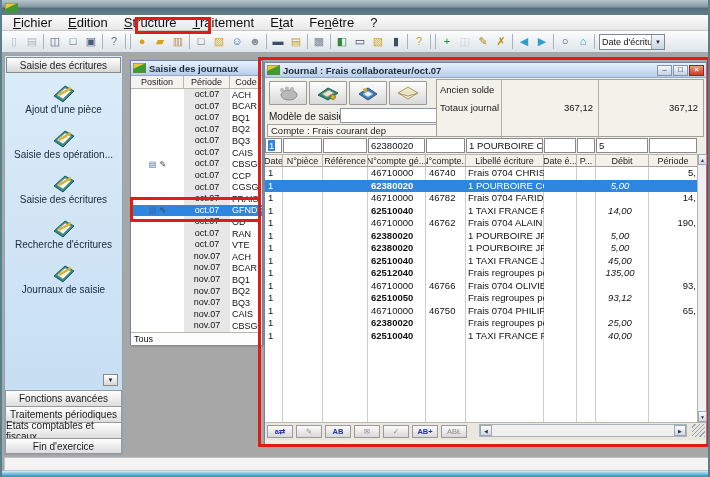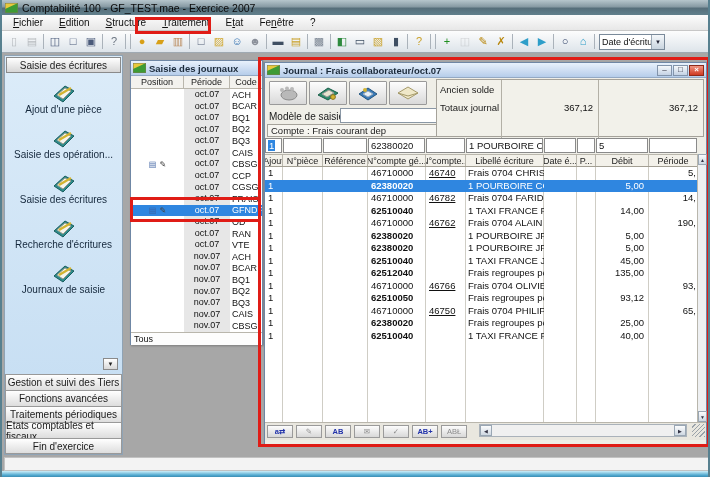--- a/index.html
+++ b/index.html
@@ -11,21 +11,21 @@
     background:#a7a7a7;
   }
   
   .titlebar { position:absolute; left:0; top:0; width:710px; height:15px;
     background:linear-gradient(#b6c6cc, #879aa3 45%, #566e7a 55%, #61808c);
     display:flex; align-items:center; padding-left:3px; gap:4px; }
   .titlebar .title { font-size:10.5px; color:#0a0a0a; }
   .menubar { position:absolute; left:0; top:15px; width:710px; height:16px;
     background:linear-gradient(#fcfcfc,#e7e7e7); border-bottom:1px solid #c7c7c7;
     display:flex; align-items:center; padding-left:3px; }
-  .menu-item { padding:1px 8px; font-size:10px; color:#101010; }
+  .menu-item { padding:1px 8px; font-size:13px; color:#101010; }
   .menu-item u { text-decoration:underline; }
   .toolbar { position:absolute; left:0; top:31px; width:710px; height:22px;
     background:linear-gradient(#fdfdfd,#dde4ea); border-bottom:1px solid #9fa9b2;
     display:flex; align-items:center; padding-left:3px; }
   .tb-items { display:flex; align-items:center; height:100%; }
   .tbtn { width:17px; height:17px; display:flex; align-items:center; justify-content:center;
     border:1px solid transparent; border-radius:2px; margin:0 0.5px; }
   .tbtn .g { font-size:11px; line-height:11px; }
   .tbtn.dis { opacity:.38; filter:grayscale(60%); }
   .tbtn.sep { width:5px; margin:0; border:none; }
@@ -105,23 +105,23 @@
     background:#f3f1ea; border-top:1px solid #b9b6ac; border-bottom:1px solid #a39f93; }
   .thead .hc { font-size:9px; color:#222; display:flex; align-items:center; justify-content:center;
     border-right:1px solid #b9b6ac; overflow:hidden; white-space:nowrap; }
   .tbody { position:absolute; left:0; top:89px; width:432px; height:255px; background:#fff; overflow:hidden; }
   .vline { position:absolute; top:0; width:1px; height:255px; background:#cfcdc5; }
   .trow { position:absolute; left:0; width:432px; height:12.5px; display:flex; align-items:center; }
   .trow .c { height:100%; line-height:12.5px; font-size:9.5px; white-space:nowrap; overflow:hidden; }
   .trow.sel { background:#2f86e0; color:#fff; }
   .boldnum { font-weight:bold; }
   .c0{width:18px; padding-left:3px;} .c1{width:40px;} .c2{width:45px;}
-  .c3{width:58px; padding-left:3px;} .c4{width:40px; padding-left:3px;text-decoration:underline;}
+  .c3{width:58px; padding-left:3px;} .c4{width:40px; padding-left:3px;}
   .c5{width:78px; padding-left:2px;} .c6{width:33px;} .c7{width:19px;}
-  .c8{width:53px; text-align:right; padding-right:5px;} .c9{width:48px; text-align:right; padding-right:1px;}
+  .c8{width:53px; text-align:center; padding-right:5px;font-style:italic;} .c9{width:48px; text-align:right; padding-right:1px;}
   .h0{width:18px;} .h1{width:40px;} .h2{width:45px;} .h3{width:58px;} .h4{width:40px;}
   .h5{width:78px;} .h6{width:33px;} .h7{width:19px;} .h8{width:53px;} .h9{width:48px;}
   
   .vscroll { position:absolute; left:432px; top:76px; width:9px; height:268px; background:#eef0f2; border-left:1px solid #b9b6ac; }
   .sbtn { position:absolute; left:0; width:9px; height:11px; background:linear-gradient(#fbfcfd,#cfd8e2);
     border:1px solid #9aa7b4; font-size:5px; display:flex; align-items:center; justify-content:center; color:#334; }
   .jl-bottom { position:absolute; left:0; top:344px; width:441px; height:18px; background:#e9e7df;
     border-top:1px solid #b9b6ac; display:flex; align-items:center; padding-left:2px; gap:3px; }
   .bbtn { width:26px; height:13px; background:linear-gradient(#fcfcfc,#d8d8d8); border:1px solid #9a9a9a;
     font-size:7.5px; display:flex; align-items:center; justify-content:center; color:#2233aa; font-weight:bold; }
@@ -146,21 +146,20 @@
 <body>
 
 <div id="root">
 
   <div class="titlebar">
     <svg width="13" height="10">
         <rect width="13" height="10" fill="#3d9b35"></rect>
         <polygon points="0,0 13,0 0,6" fill="#e8c93d"></polygon>
         <rect width="13" height="10" fill="none" stroke="#7a7a50"></rect>
       </svg>
-    <span class="title">Comptabilité 100 - GF_TEST.mae - Exercice 2007</span>
   </div>
 
   <div class="menubar" id="menu">
 
   <span class="menu-item"><span class="lbl"><u>F</u>ichier</span></span>
       <span class="menu-item"><span class="lbl"><u>E</u>dition</span></span>
       <span class="menu-item"><span class="lbl"><u>S</u>tructure</span></span>
       <span class="menu-item"><span class="lbl"><u>T</u>raitement</span></span>
       <span class="menu-item"><span class="lbl">E<u>t</u>at</span></span>
       <span class="menu-item"><span class="lbl">Fe<u>n</u>être</span></span>
@@ -334,23 +333,20 @@
               <line x1="8" y1="12" x2="20" y2="5" stroke="#d4b430" stroke-width="2.4"></line>
             </svg>
             <span class="lbl">Journaux de saisie</span>
           </div>
         </div>
       <div class="sb-arrow-row">
         <span class="sb-arrow">▼</span>
       </div>
       <div class="sb-footer">
 
-      <div class="sb-fbtn">
-            <span>Gestion et suivi des Tiers</span>
-          </div>
           <div class="sb-fbtn">
             <span>Fonctions avancées</span>
           </div>
           <div class="sb-fbtn">
             <span>Traitements périodiques</span>
           </div>
           <div class="sb-fbtn">
             <span>Etats comptables et fiscaux</span>
           </div>
           <div class="sb-fbtn">
@@ -653,21 +649,21 @@
           <div class="efield" style="left:103px;width:57px">62380020</div>
           <div class="efield" style="left:161px;width:39px"></div>
           <div class="efield" style="left:201px;width:77px">1 POURBOIRE CCG (</div>
           <div class="efield" style="left:279px;width:32px"></div>
           <div class="efield" style="left:312px;width:18px"></div>
           <div class="efield" style="left:331px;width:52px">5</div>
           <div class="efield" style="left:384px;width:48px"></div>
         </div>
 
         <div class="thead">
-          <span class="hc h0">Ajout</span>
+          <span class="hc h0">Date</span>
           <span class="hc h1">N°pièce</span>
           <span class="hc h2">Référence</span>
           <span class="hc h3">N°compte gé...</span>
           <span class="hc h4">N°compte...</span>
           <span class="hc h5">Libellé écriture</span>
           <span class="hc h6">Date é...</span>
           <span class="hc h7">P...</span>
           <span class="hc h8">Débit</span>
           <span class="hc h9" style="border-right:none">Période</span>
         </div>

